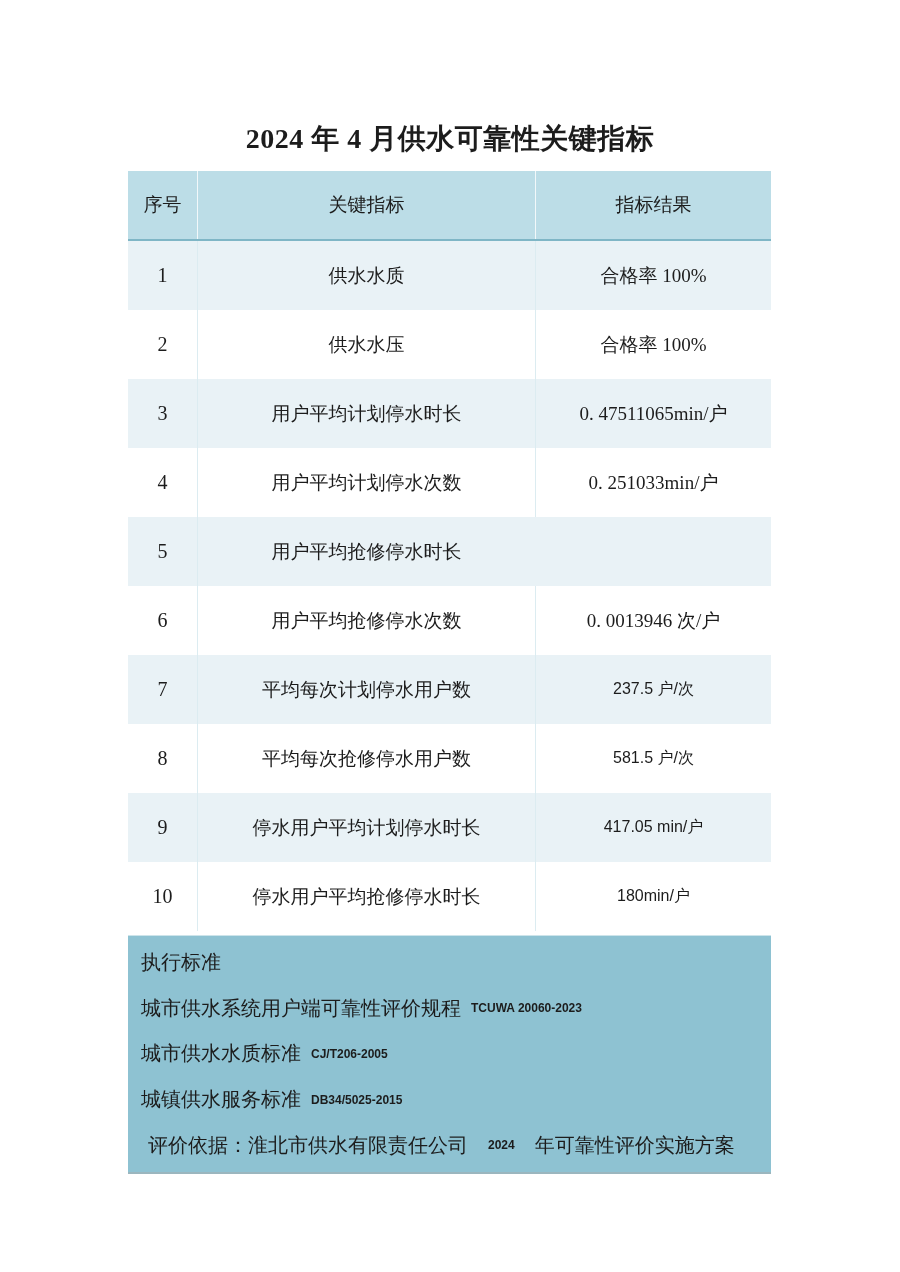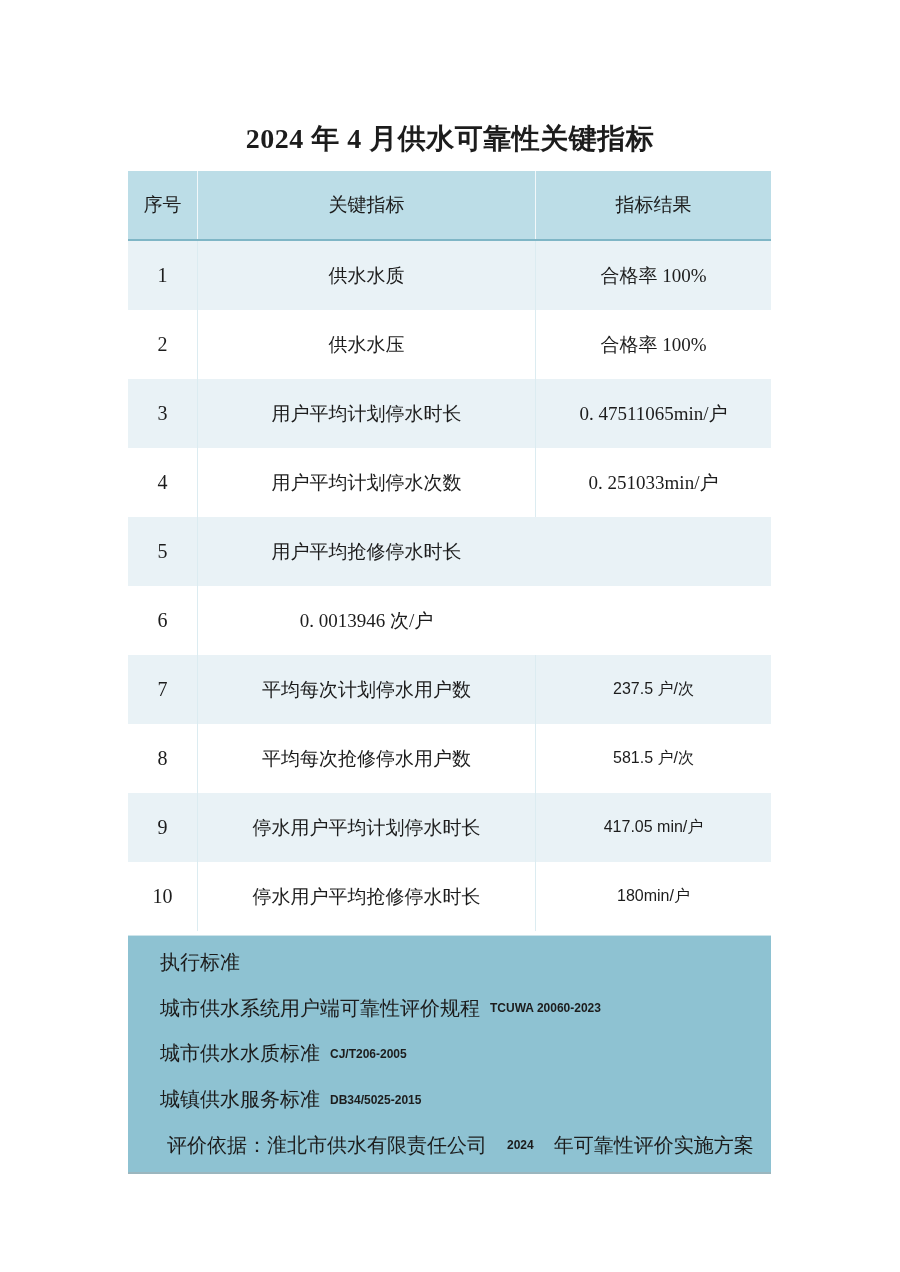--- a/index.html
+++ b/index.html
@@ -55,21 +55,21 @@
     font-family: "Liberation Sans", "DejaVu Sans", sans-serif;
     font-size: 16px;
   }
   .footer {
     width: 643px;
     margin: 4px 0 0 128px;
     height: 239px;
     background: var(--footer-bg);
     border-top: 1px solid #cde4ea;
     border-bottom: 2px solid #9bb6be;
-    padding: 4px 32px;
+    padding: 4px 13px;
     display: flex;
     flex-direction: column;
     justify-content: space-around;
   }
   .f-line {
     display: flex; align-items: center;
     font-size: 20px;
     white-space: nowrap;
   }
   .f-code {
@@ -114,20 +114,21 @@
           <div class="cell c0">4</div>
           <div class="cell c1">用户平均计划停水次数</div>
           <div class="cell c2">0. 251033min/户</div>
         </div>
         <div class="trow alt">
           <div class="cell c0">5</div>
           <div class="cell c1">用户平均抢修停水时长</div>
         </div>
         <div class="trow">
           <div class="cell c0">6</div>
+          <div class="cell c1">用户平均抢修停水次数</div>
           <div class="cell c2">0. 0013946 次/户</div>
         </div>
         <div class="trow alt sans-val">
           <div class="cell c0">7</div>
           <div class="cell c1">平均每次计划停水用户数</div>
           <div class="cell c2">237.5 户/次</div>
         </div>
         <div class="trow sans-val">
           <div class="cell c0">8</div>
           <div class="cell c1">平均每次抢修停水用户数</div>

